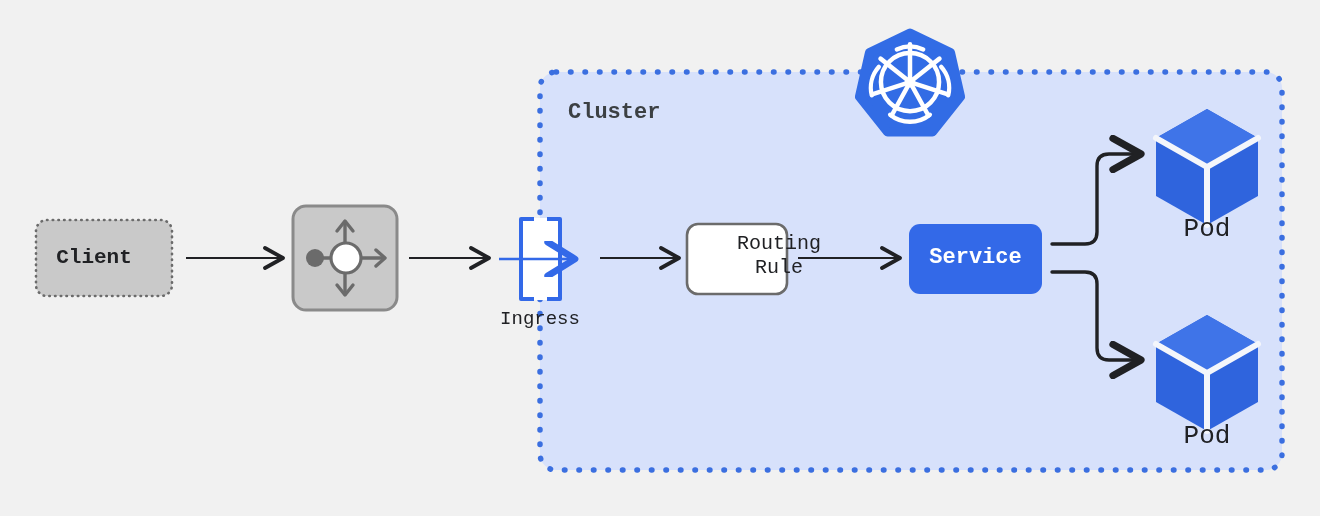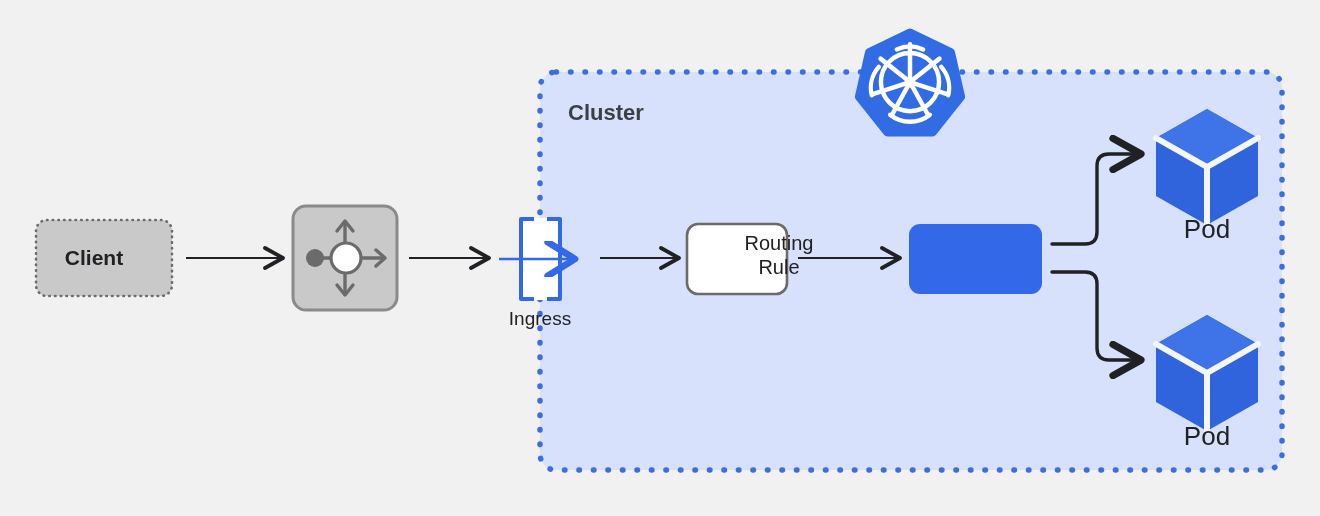--- a/index.html
+++ b/index.html
@@ -21,21 +21,21 @@
     position: absolute;
     left: 0;
     top: 0;
     width: 1320px;
     height: 516px;
   }
   .lbl {
     position: absolute;
     text-align: center;
     color: #202124;
-    font-family: Liberation Sans, sans-serif;
+    font-family: Liberation Mono, monospace;
     line-height: 1.18;
     white-space: pre;
   }
   .lbl-client {
     font-size: 21px;
     font-weight: bold;
   }
   .lbl-cluster {
     font-size: 22px;
     font-weight: bold;
@@ -172,18 +172,19 @@
   <div class="lbl lbl-client" style="left:36px; top:246px; width:116px;">Client</div>
 
   <div class="lbl lbl-cluster" style="left:568px; top:100px; width:180px; text-align:left;">Cluster</div>
 
 
   <div class="lbl lbl-caption" style="left:480px; top:308px; width:120px;text-align:center;">Ingress</div>
 
   <div class="lbl lbl-routing" style="left:687px; top:232px; width:100px;">Routing
 Rule</div>
 
+  <div class="lbl lbl-service" style="left:909px; top:245px; width:133px;">Service</div>
 
   <div class="lbl lbl-pod" style="left:1147px; top:214px; width:120px;">Pod</div>
 
   <div class="lbl lbl-pod" style="left:1147px; top:421px; width:120px;">Pod</div>
 
 </div>
 
 </body></html>

